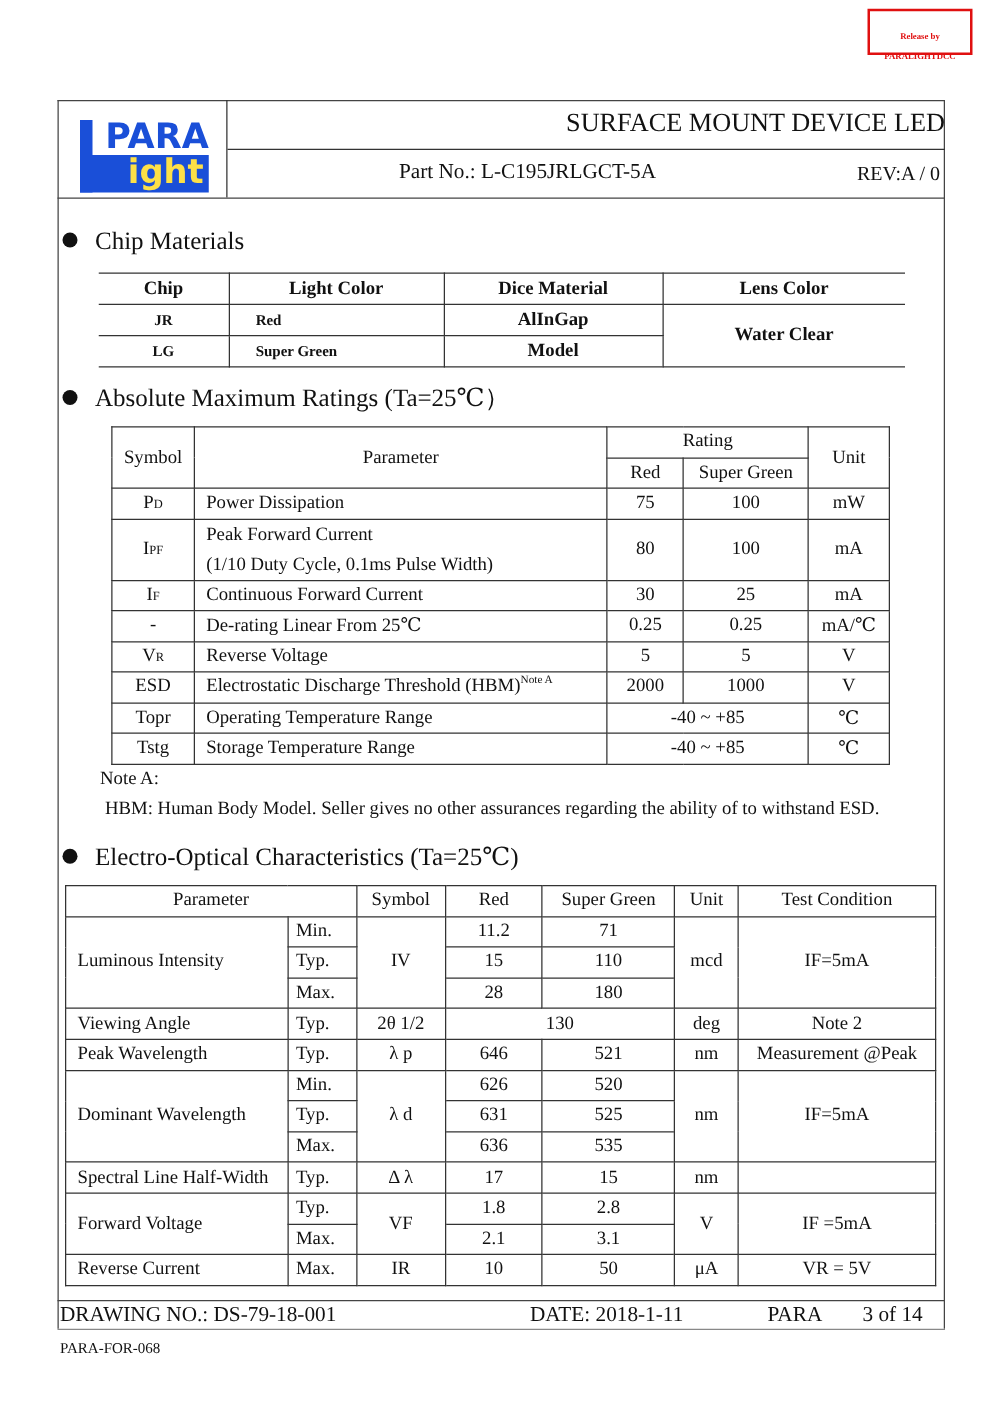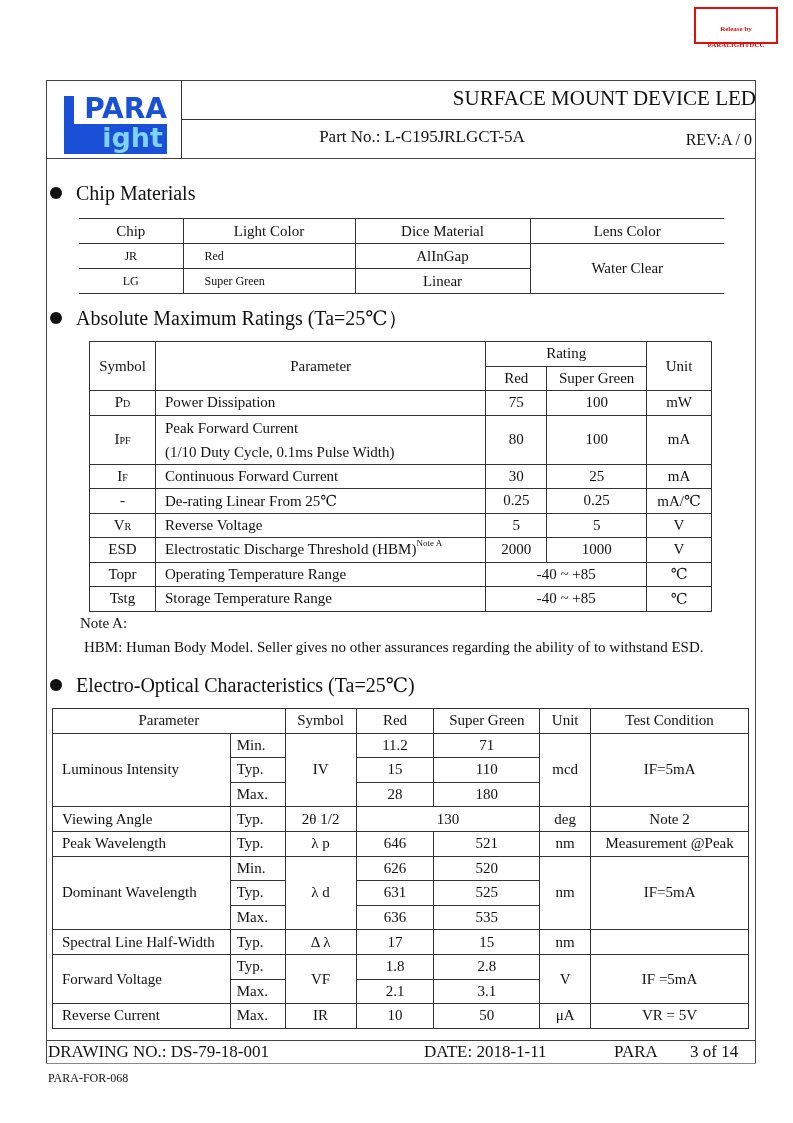--- a/index.html
+++ b/index.html
@@ -22,21 +22,21 @@
   .hdr-part  { left:182px; top:127px; width:480px; text-align:center; font-size:17px; }
   .hdr-rev   { left:660px; top:131px; width:92px; text-align:right; font-size:16px; }
 
   
   .logo { left:64px; top:94px; width:103px; height:60px; }
   .logo .para { position:absolute; left:0; top:0; width:103px; height:30px; color:#1a4fd8;
                 font-family:"DejaVu Sans", sans-serif; font-weight:bold; font-size:28px; line-height:30px;
                 letter-spacing:0px; text-align:right; }
   .logo .lbar { position:absolute; left:0; top:2px; width:10px; height:58px; background:#1a4fd8; }
   .logo .light { position:absolute; left:0; top:30px; width:103px; height:30px; background:#1a4fd8;
-                 color:#7dd3fc; font-family:"DejaVu Sans", sans-serif; font-weight:bold; font-size:27px;
+                 color:#fde047; font-family:"DejaVu Sans", sans-serif; font-weight:bold; font-size:27px;
                  line-height:28px; text-align:right; padding-right:4px; box-sizing:border-box; }
 
   
   .sec { font-size:20px; }
   .bullet { display:inline-block; width:12px; height:12px; border-radius:50%; background:#111;
             margin-right:14px; vertical-align:middle; position:relative; top:-2px; }
 
   table { border-collapse:collapse; position:absolute; }
   td { border:1px solid #333; text-align:center; padding:0; font-size:15px; }
   .left { text-align:left; padding-left:9px; }
@@ -83,21 +83,21 @@
   <div class="light">ight</div>
 </div>
 
 <div class="abs hdr-title">SURFACE MOUNT DEVICE LED</div>
 <div class="abs hdr-part">Part No.: L-C195JRLGCT-5A</div>
 <div class="abs hdr-rev">REV:A / 0</div>
 
 <div class="abs sec" style="left:50px; top:182px;">
   <span class="bullet"></span><span>Chip Materials</span>
 </div>
-<table class="chip" style="left:79px; top:218px; width:645px;">
+<table class="chip" style="left:79px; top:218px; width:645px;font-weight:bold;">
   <colgroup>
       <col style="width:104px">
       <col style="width:172px">
       <col style="width:175px">
       <col style="width:194px">
     </colgroup>
   <tbody>
       <tr class="h">
     <td>Chip</td>
     <td>Light Color</td>
@@ -106,21 +106,21 @@
   </tr>
   <tr>
     <td class="small">JR</td>
     <td class="small left" style="padding-left:21px">Red</td>
     <td>AlInGap</td>
     <td rowspan="2">Water Clear</td>
   </tr>
   <tr>
     <td class="small">LG</td>
     <td class="small left" style="padding-left:21px">Super Green</td>
-    <td>Linear</td>
+    <td>Model</td>
   </tr>
 </tbody>
   </table>
 
 <div class="abs sec" style="left:50px; top:305px;">
   <span class="bullet"></span><span>Absolute Maximum Ratings (Ta=25℃）</span>
 </div>
 <table class="rat" style="left:89px; top:341px; width:623px;">
   <colgroup>
       <col style="width:66px">

